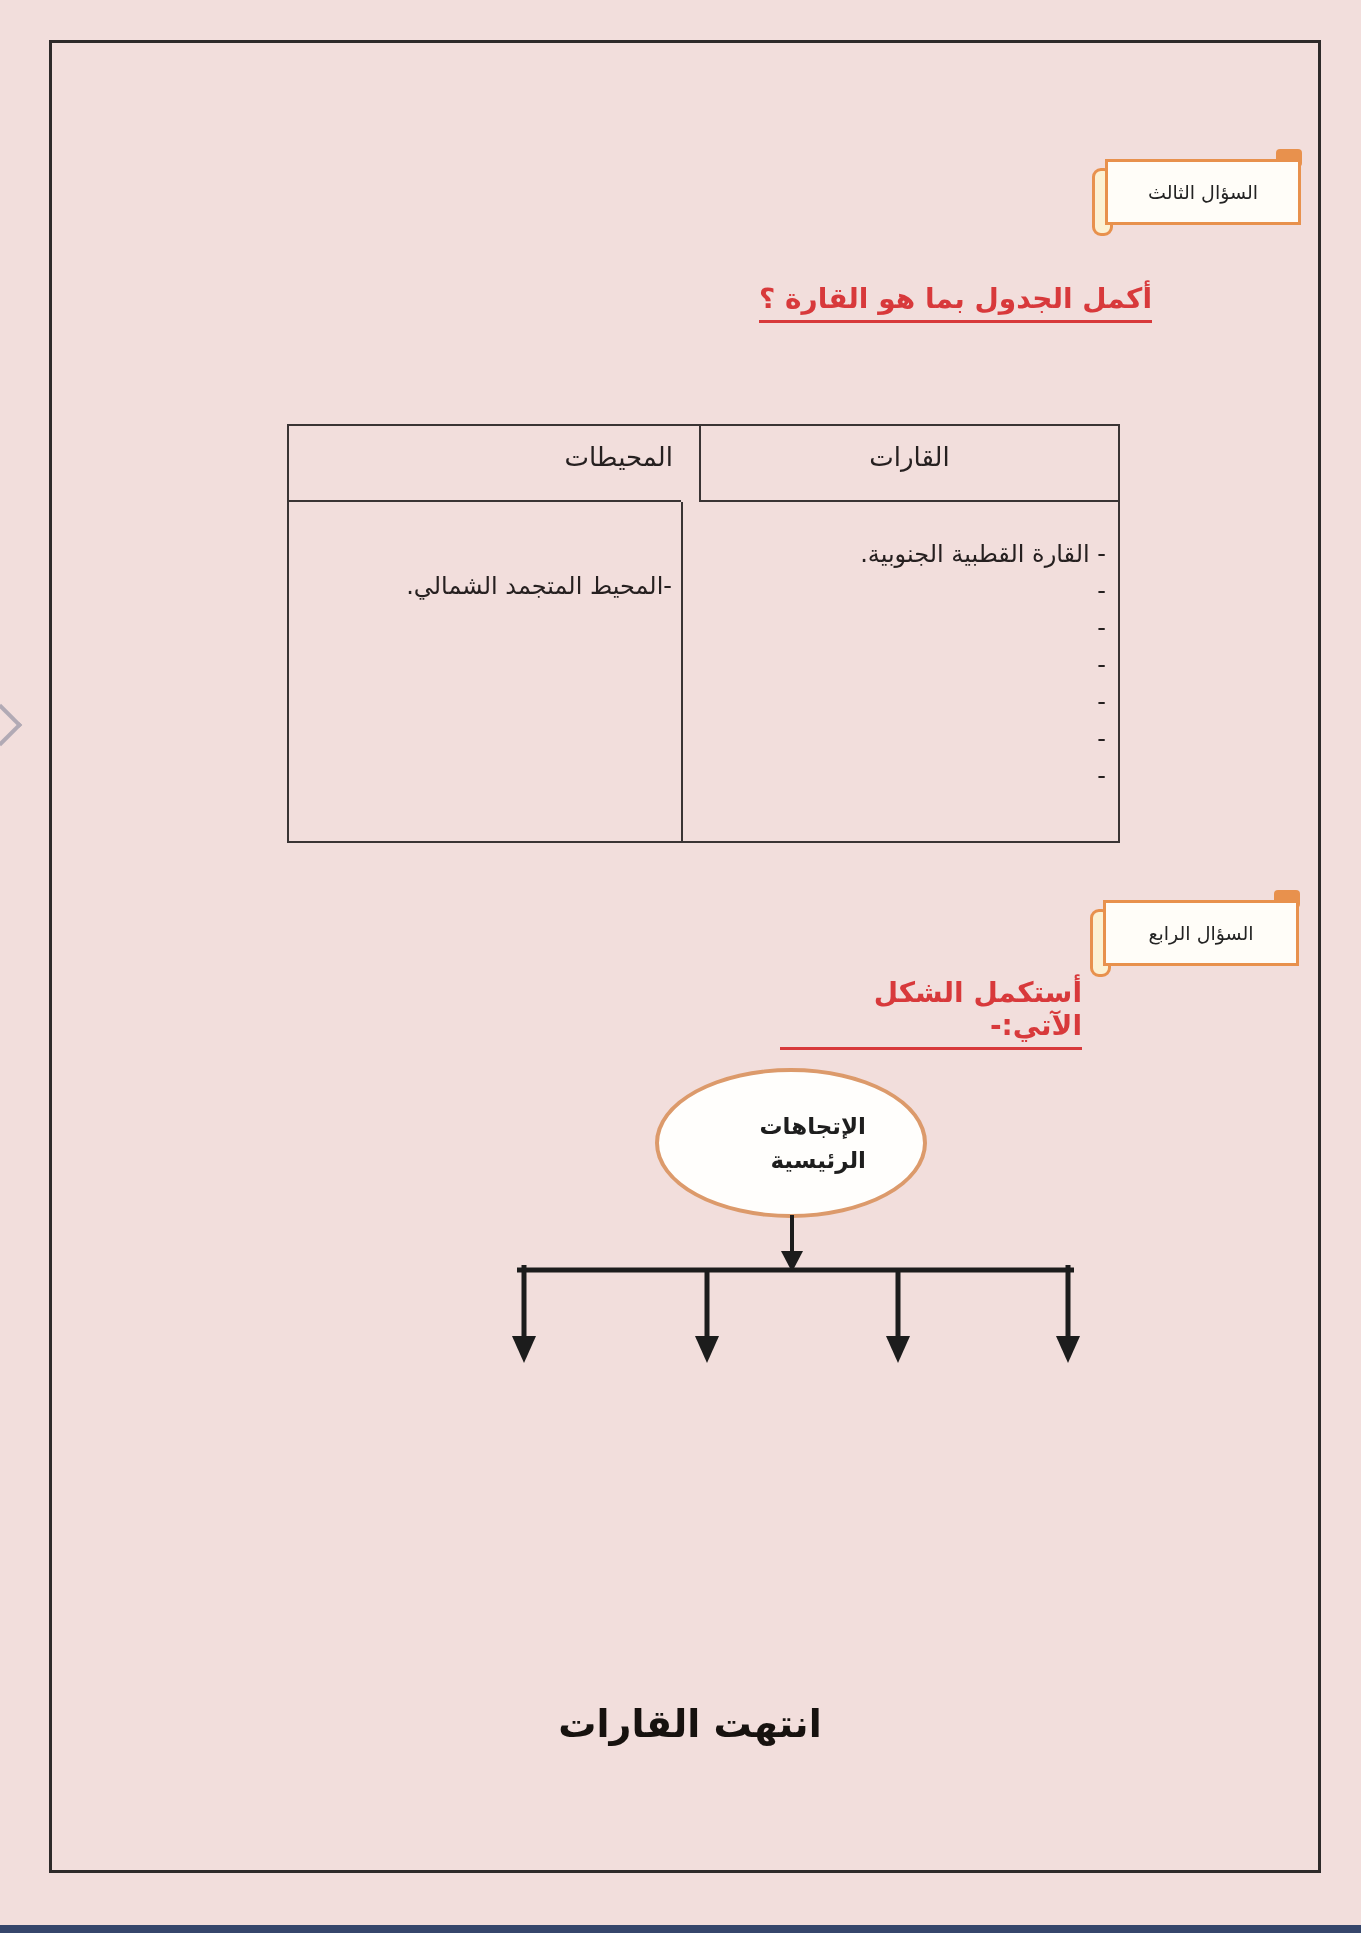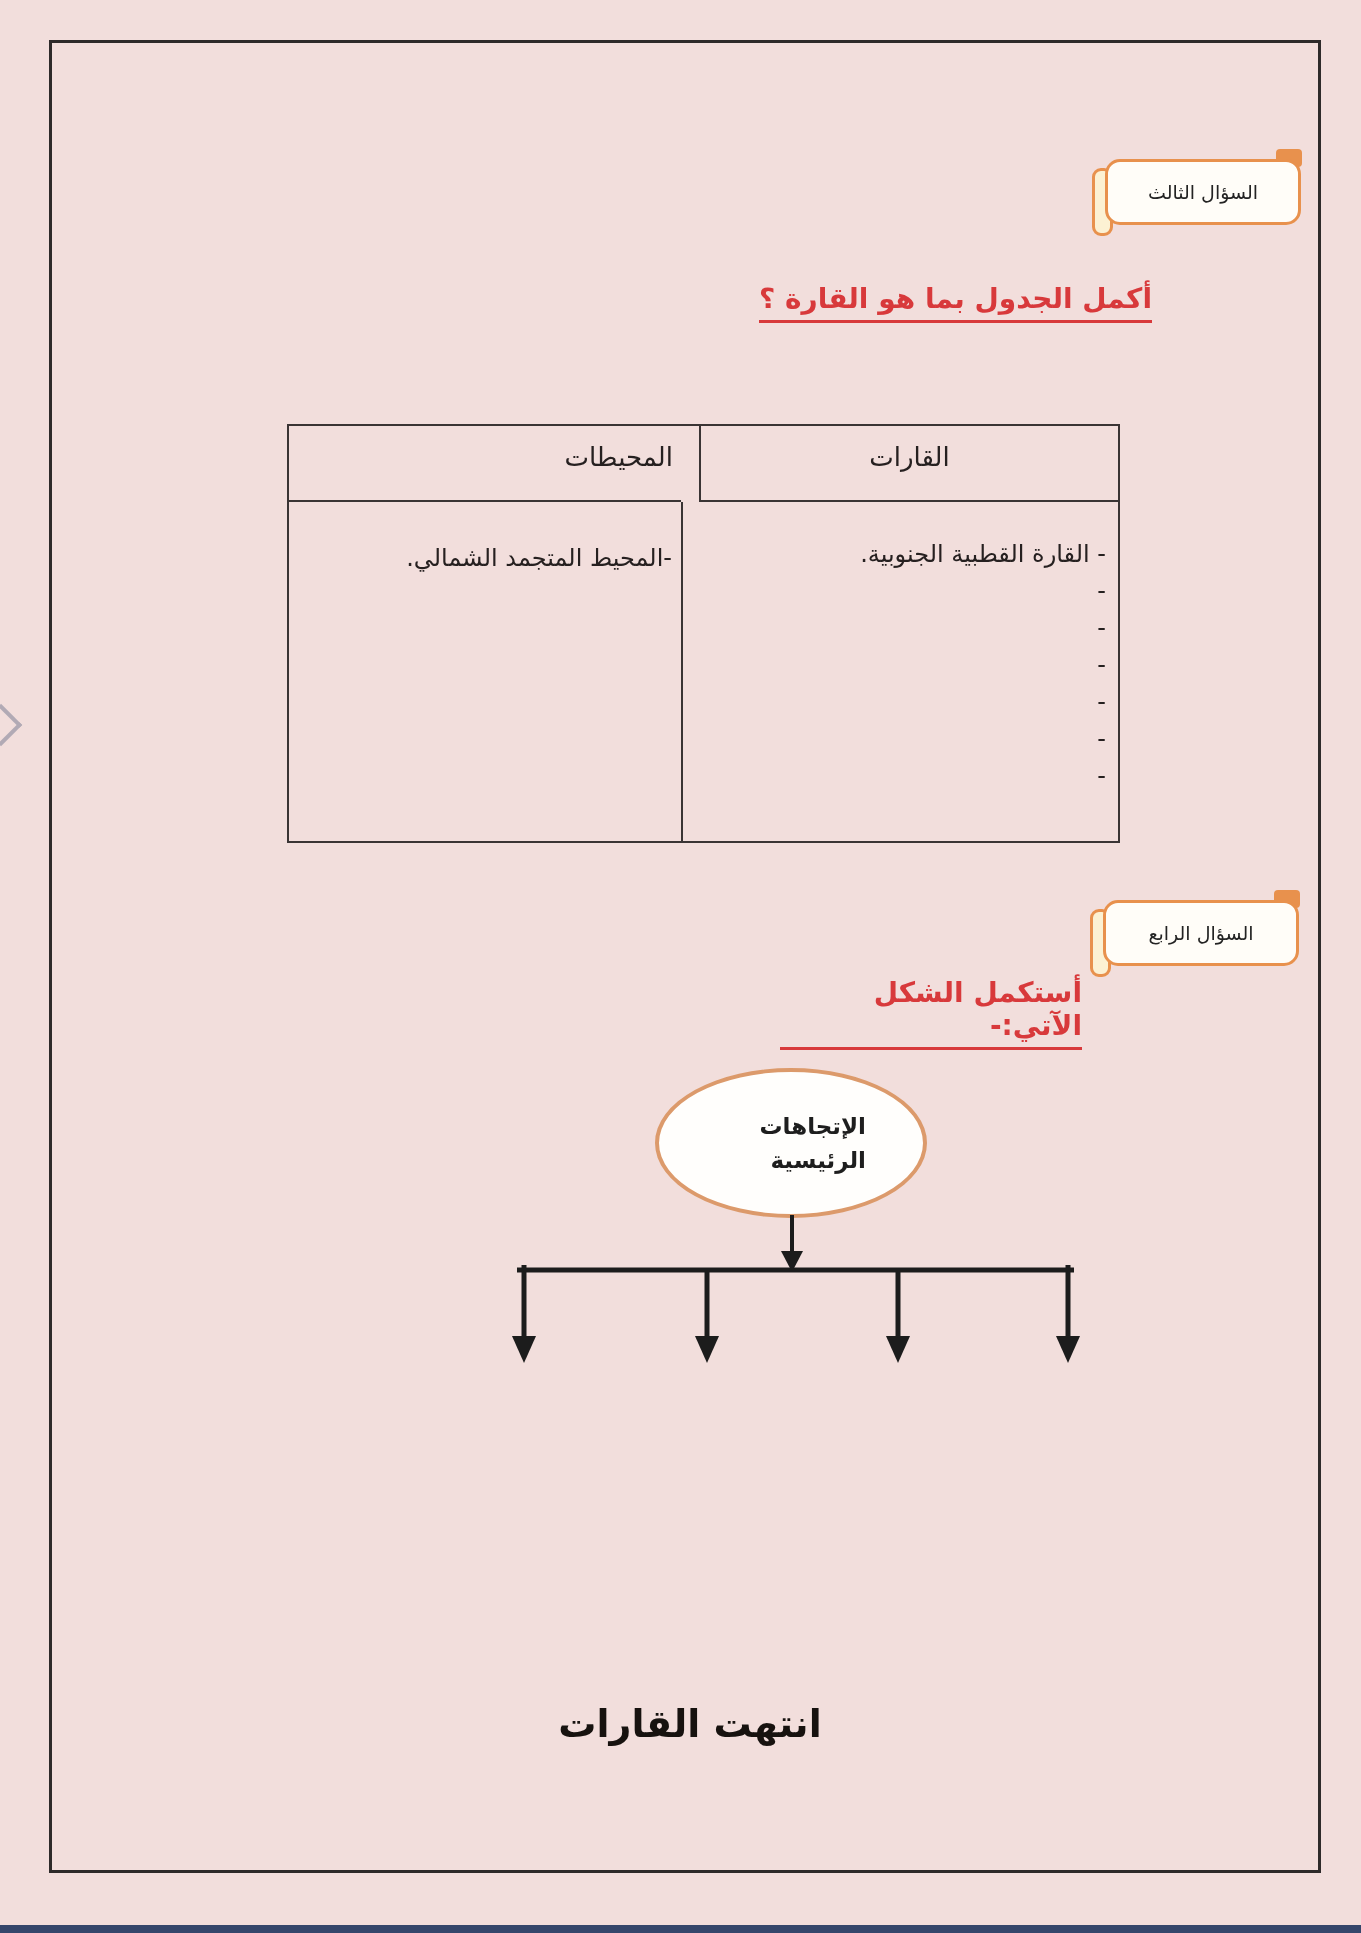--- a/index.html
+++ b/index.html
@@ -16,21 +16,21 @@
   
   .prev-chevron{
     position:absolute;left:-14px;top:710px;width:26px;height:26px;
     border-top:4px solid #b2aab5;border-right:4px solid #b2aab5;
     transform:rotate(45deg);
   }
   
   .scroll-banner{position:absolute;width:216px;height:86px;}
   .scroll-banner .sb-body{
     position:absolute;left:13px;top:10px;width:190px;height:60px;
-    background:#fffdf8;border:3px solid #e8914d;border-radius:15px;
+    background:#fffdf8;border:3px solid #e8914d;border-radius:0;
     display:flex;align-items:center;justify-content:center;
     font-size:19px;color:#232323;
   }
   .scroll-banner .sb-roll{
     position:absolute;left:0;top:19px;width:15px;height:62px;
     background:#fcf1d3;border:3px solid #e8914d;border-radius:9px;
   }
   .scroll-banner .sb-notch{
     position:absolute;right:6px;top:0;width:26px;height:18px;
     background:#e8914d;border-radius:4px;
@@ -58,21 +58,21 @@
   .th{font-size:26px;padding-top:16px;}
   .col-continents{border-left:2px solid #3a3434;}
   .row-head{border-bottom:2px solid #3a3434;}
   .th-continents{text-align:center;margin-left:18px;}
   .th-oceans{text-align:right;padding-right:8px;}
   .td-continents{
     font-size:24px;line-height:37px;text-align:right;
     padding:34px 12px 0 0;
   }
   .td-oceans{
-    font-size:24px;text-align:right;padding:42px 9px 0 0;
+    font-size:24px;text-align:right;padding:42px 9px 0 0;margin-top:28px;
   }
   
   .root-ellipse{
     position:absolute;left:655px;top:1068px;width:272px;height:150px;
     box-sizing:border-box;border:4px solid #dc9a6b;border-radius:50%;
     background:#fffefc;display:flex;align-items:center;justify-content:center;
   }
   .root-ellipse .el-label{
     width:150px;text-align:right;font-weight:bold;font-size:23px;
     line-height:34px;color:#1e1e1e;direction:rtl;

